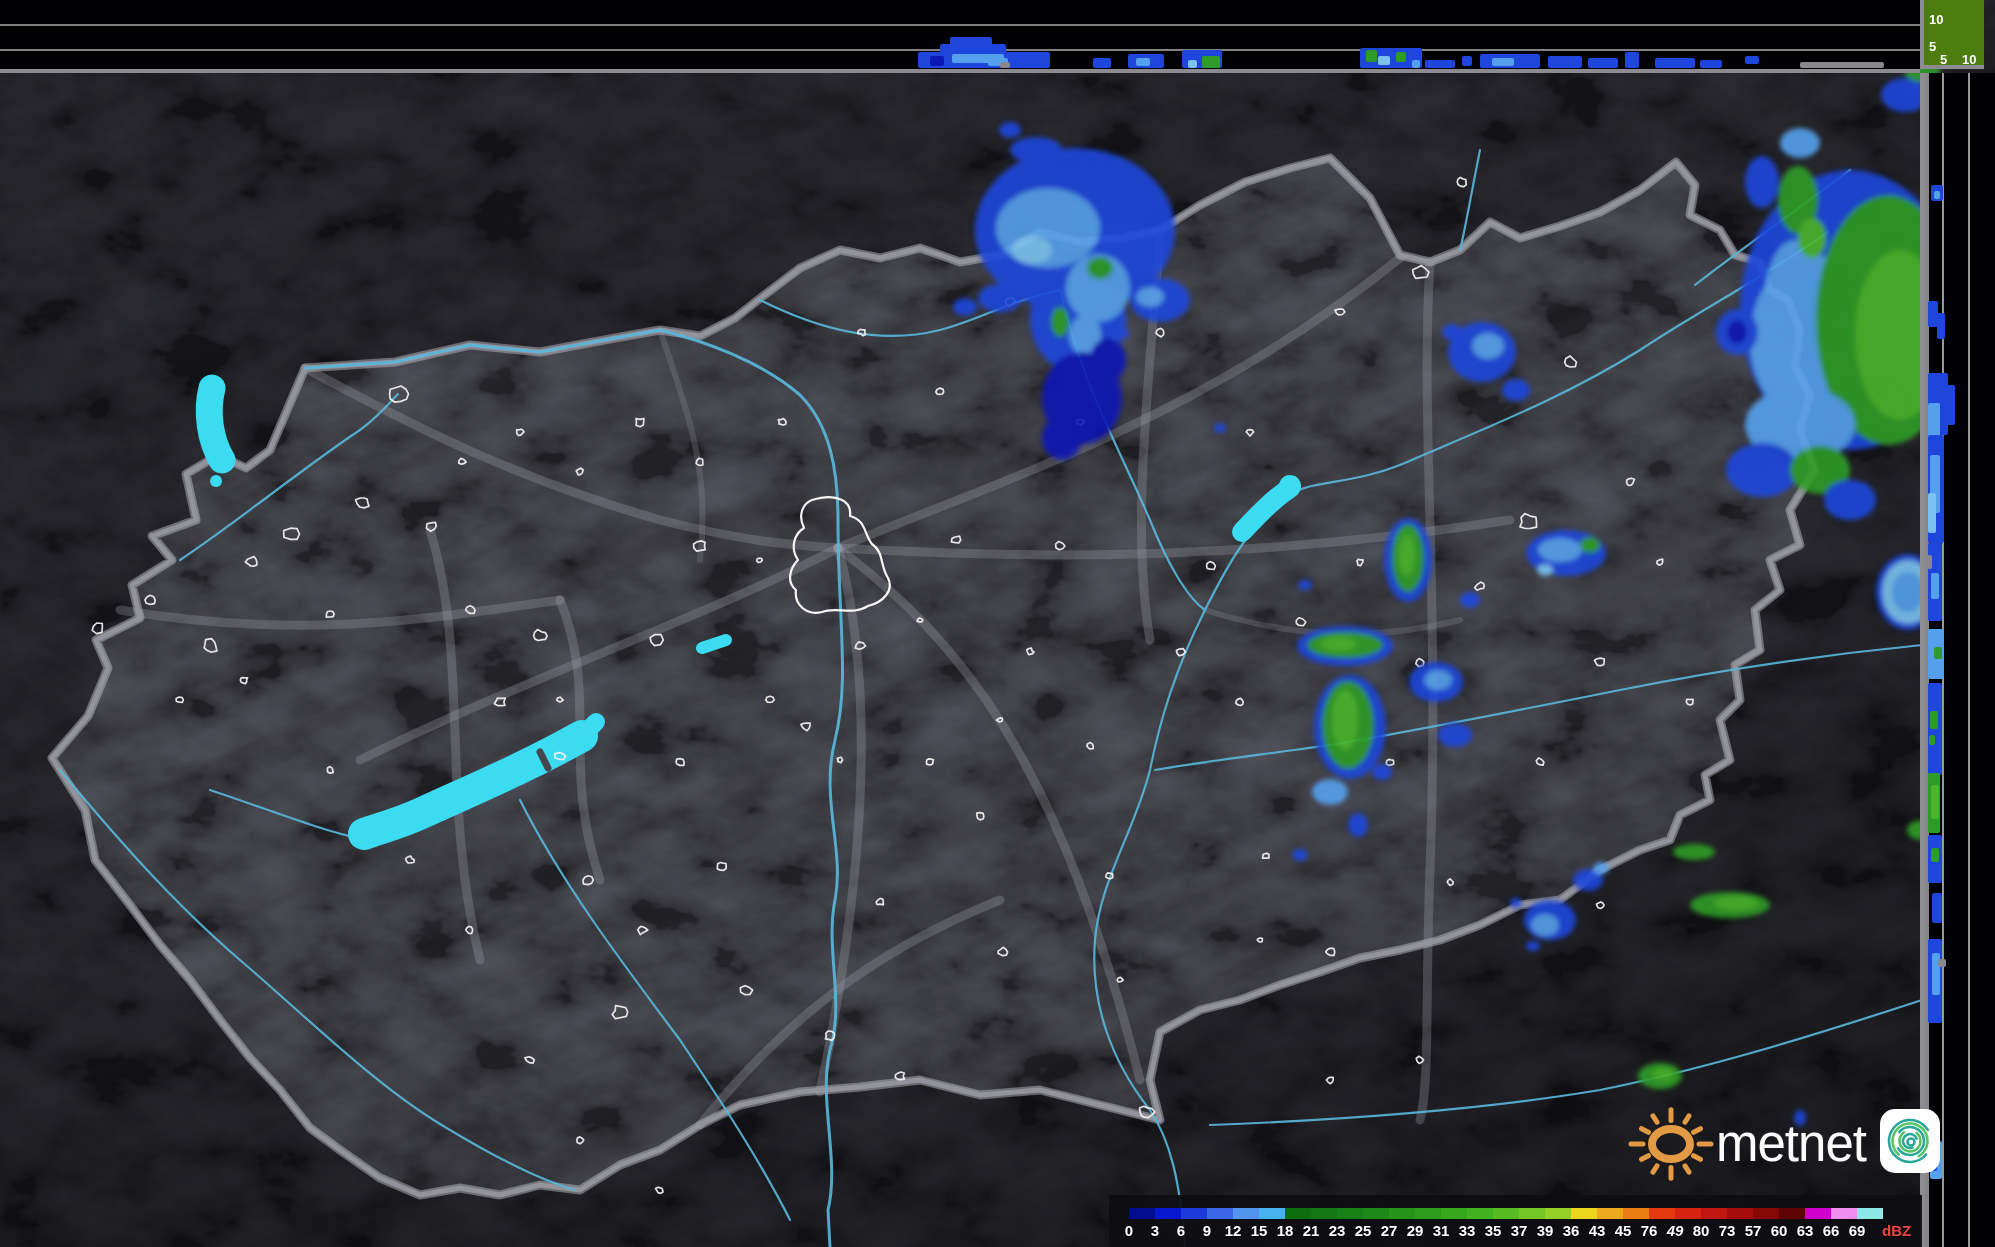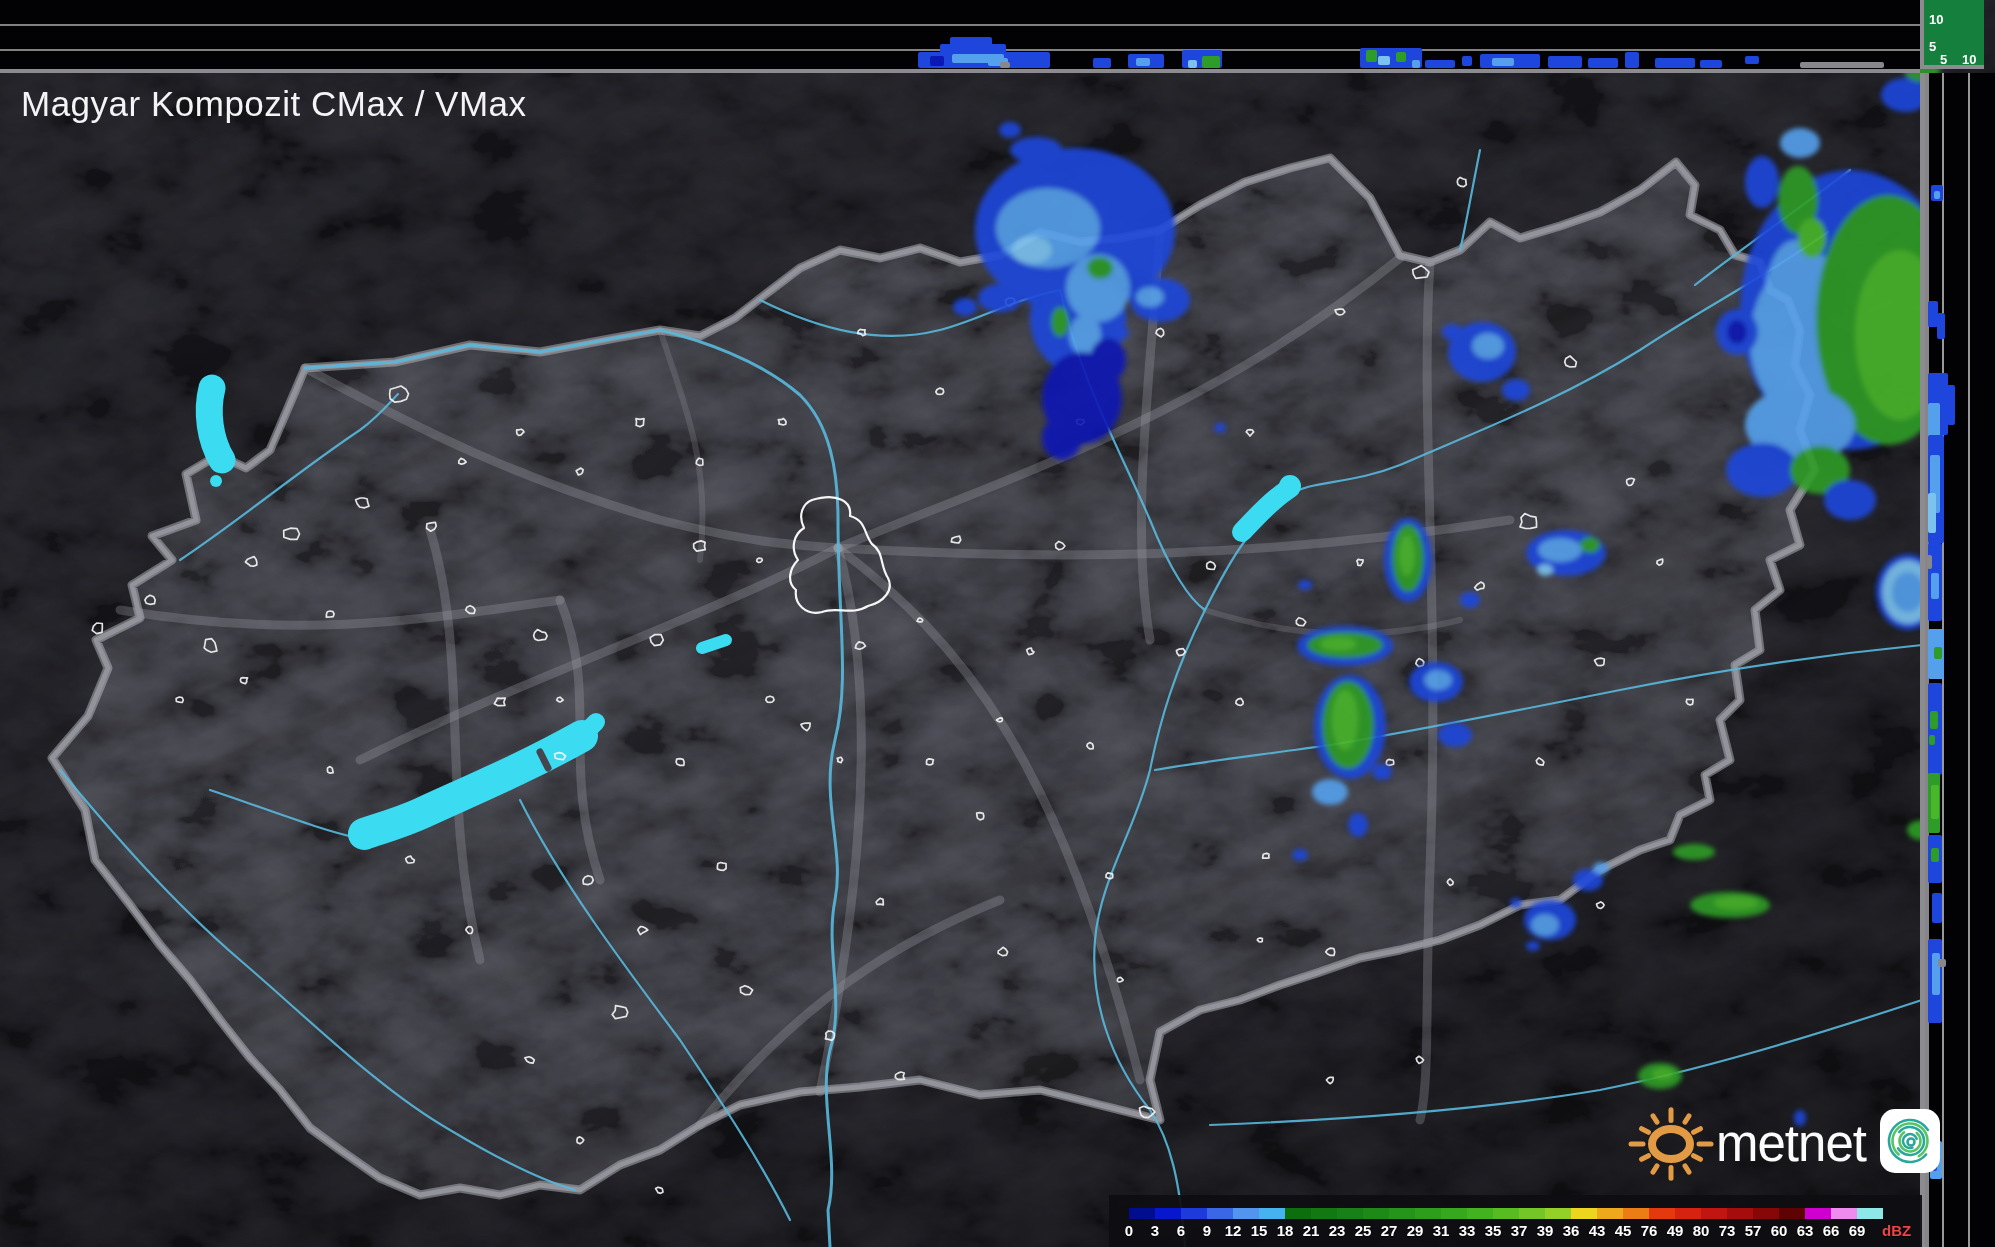--- a/index.html
+++ b/index.html
@@ -2,21 +2,21 @@
 <html><head>
 <meta charset="utf-8">
 <style>
   html,body{margin:0;padding:0;background:#000;}
   #canvas{position:relative;width:1995px;height:1247px;overflow:hidden;background:#000;
           font-family:"Liberation Sans",sans-serif;}
   #map-svg{position:absolute;left:0;top:0;}
   
   #top-strip{position:absolute;left:0;top:0;width:1920px;height:69px;background:#020204;
              border-bottom:4px solid #8b8b90;}
-  #corner-box{position:absolute;left:1920px;top:0;width:64px;height:69px;background:#15803d;
+  #corner-box{position:absolute;left:1920px;top:0;width:64px;height:69px;background:#4d7c0f;
               border-left:4px solid #8b8b90;border-bottom:4px solid #8b8b90;box-sizing:border-box;}
   #right-strip{position:absolute;left:1920px;top:73px;width:75px;height:1174px;background:#020204;
                border-left:5px solid #8b8b90;box-sizing:border-box;}
   .axis-label{position:absolute;color:#fff;font-size:13px;font-weight:bold;line-height:1;}
   
   #title-block{position:absolute;left:21px;top:84px;color:#f4f4f6;}
   #main-title{font-size:35px;font-weight:400;letter-spacing:0.5px;color:#f4f4f6;}
   #time-label{font-size:22px;font-weight:400;margin-top:9px;color:#ececee;}
   
   #colorbar-panel{position:absolute;left:1109px;top:1195px;width:813px;height:52px;
@@ -385,21 +385,20 @@
           <rect x="3" y="866" width="14" height="84" fill="#1e46dc" rx="2"></rect>
           <rect x="7" y="880" width="8" height="42" fill="#55a0ec" rx="2"></rect>
           <rect x="13" y="886" width="8" height="8" fill="#87878c" rx="2"></rect>
           <rect x="5" y="1068" width="12" height="38" fill="#55a0ec" rx="2"></rect>
           <rect x="4" y="1078" width="8" height="20" fill="#1e46dc" rx="2"></rect>
         </g>
     </svg>
   </div>
 
   <div id="title-block">
-    <div id="main-title">Magyar Kompozit CMax / VMax</div>
   </div>
 
   <div id="colorbar-panel">
     <div id="colorbar-strip">
         <div class="cb-seg" style="background: rgb(0, 13, 143);"></div>
         <div class="cb-seg" style="background: rgb(6, 23, 205);"></div>
         <div class="cb-seg" style="background: rgb(29, 59, 218);"></div>
         <div class="cb-seg" style="background: rgb(58, 103, 230);"></div>
         <div class="cb-seg" style="background: rgb(82, 148, 238);"></div>
         <div class="cb-seg" style="background: rgb(71, 178, 240);"></div>
@@ -442,21 +441,21 @@
         <span class="cb-tick" style="left: 306px;">29</span>
         <span class="cb-tick" style="left: 332px;">31</span>
         <span class="cb-tick" style="left: 358px;">33</span>
         <span class="cb-tick" style="left: 384px;">35</span>
         <span class="cb-tick" style="left: 410px;">37</span>
         <span class="cb-tick" style="left: 436px;">39</span>
         <span class="cb-tick" style="left: 462px;">36</span>
         <span class="cb-tick" style="left: 488px;">43</span>
         <span class="cb-tick" style="left: 514px;">45</span>
         <span class="cb-tick" style="left: 540px;">76</span>
-        <span class="cb-tick" style="left: 566px;">49</span>
+        <span class="cb-tick" style="left: 566px; font-style: italic;">49</span>
         <span class="cb-tick" style="left: 592px;">80</span>
         <span class="cb-tick" style="left: 618px;">73</span>
         <span class="cb-tick" style="left: 644px;">57</span>
         <span class="cb-tick" style="left: 670px;">60</span>
         <span class="cb-tick" style="left: 696px;">63</span>
         <span class="cb-tick" style="left: 722px;">66</span>
         <span class="cb-tick" style="left: 748px;">69</span>
       </div>
     <span id="cb-unit">dBZ</span>
   </div>

